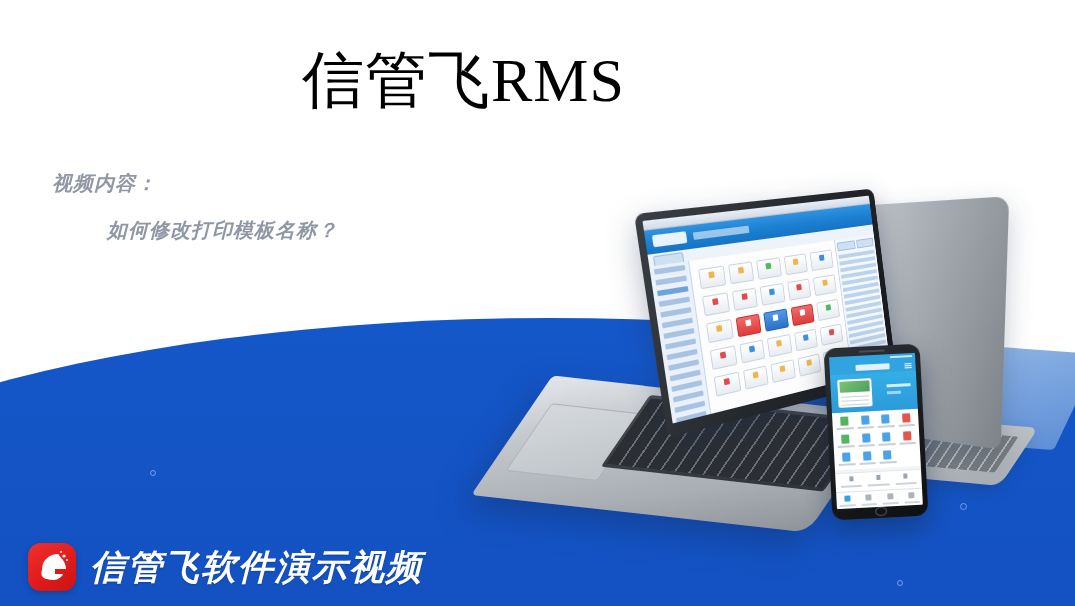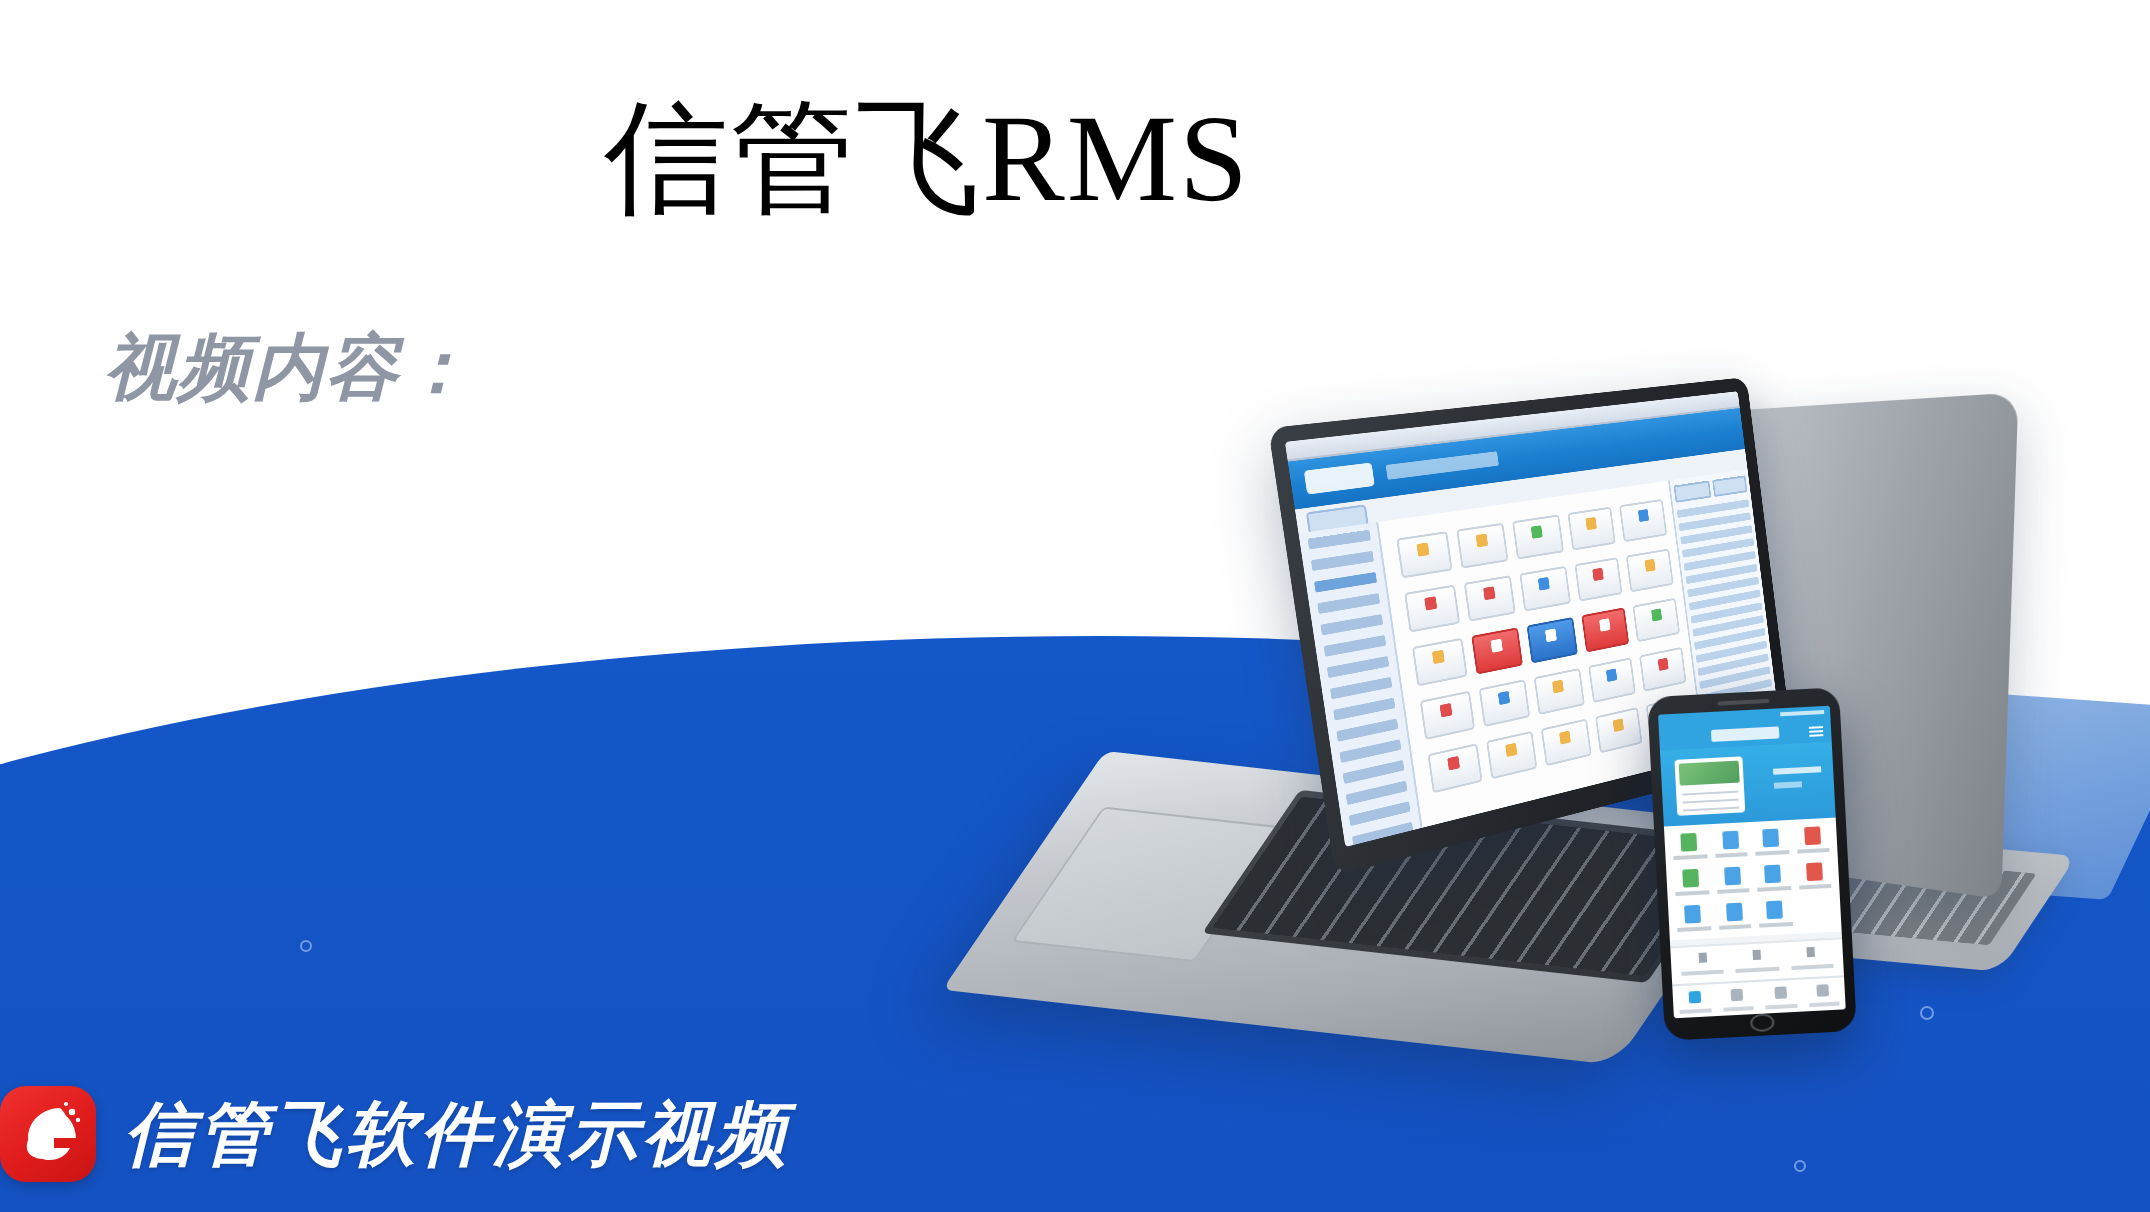--- a/index.html
+++ b/index.html
@@ -67,21 +67,21 @@
     letter-spacing: 1px;
     white-space: nowrap;
   }
   .subtitle {
     position: absolute;
     left: 52px;
     top: 160px;
     color: #8f97a5;
     font-style: italic;
     font-weight: bold;
-    font-size: 36px;
+    font-size: 20px;
     line-height: 47px;
     letter-spacing: 1px;
   }
   .subtitle .line2 {
     display: block;
     padding-left: 55px;
   }
 
   
   .devices {
@@ -581,20 +581,21 @@
 
   
   .banner {
     position: absolute;
     left: 0;
     bottom: 0;
     width: 1075px;
     height: 78px;
     display: flex;
     align-items: center;
+    padding-left: 28px;
     box-sizing: border-box;
   }
   .logo-mark {
     width: 48px;
     height: 48px;
     border-radius: 13px;
     background: linear-gradient(145deg, #f03030 0%, #e01b1b 55%, #c81414 100%);
     position: relative;
     flex: 0 0 auto;
     box-shadow: 0 2px 6px rgba(0,0,0,0.22);
@@ -631,20 +632,21 @@
     <div class="wave-main"></div>
     <div class="dot" style="left:960px;top:503px;width:5px;height:5px;"></div>
     <div class="dot" style="left:897px;top:580px;width:4px;height:4px;"></div>
     <div class="dot" style="left:150px;top:470px;width:4px;height:4px;"></div>
   </div>
 
   <div class="title">信管飞RMS</div>
 
   <div class="subtitle">
     <span>视频内容：</span>
+    <span class="line2">如何修改打印模板名称？</span>
   </div>
 
   <div class="devices">
 
     <div class="laptop-back-base"></div>
     <div class="laptop-back-kb">
       <div class="laptop-back-keys"></div>
     </div>
     <div class="laptop-back-lid"></div>
 

